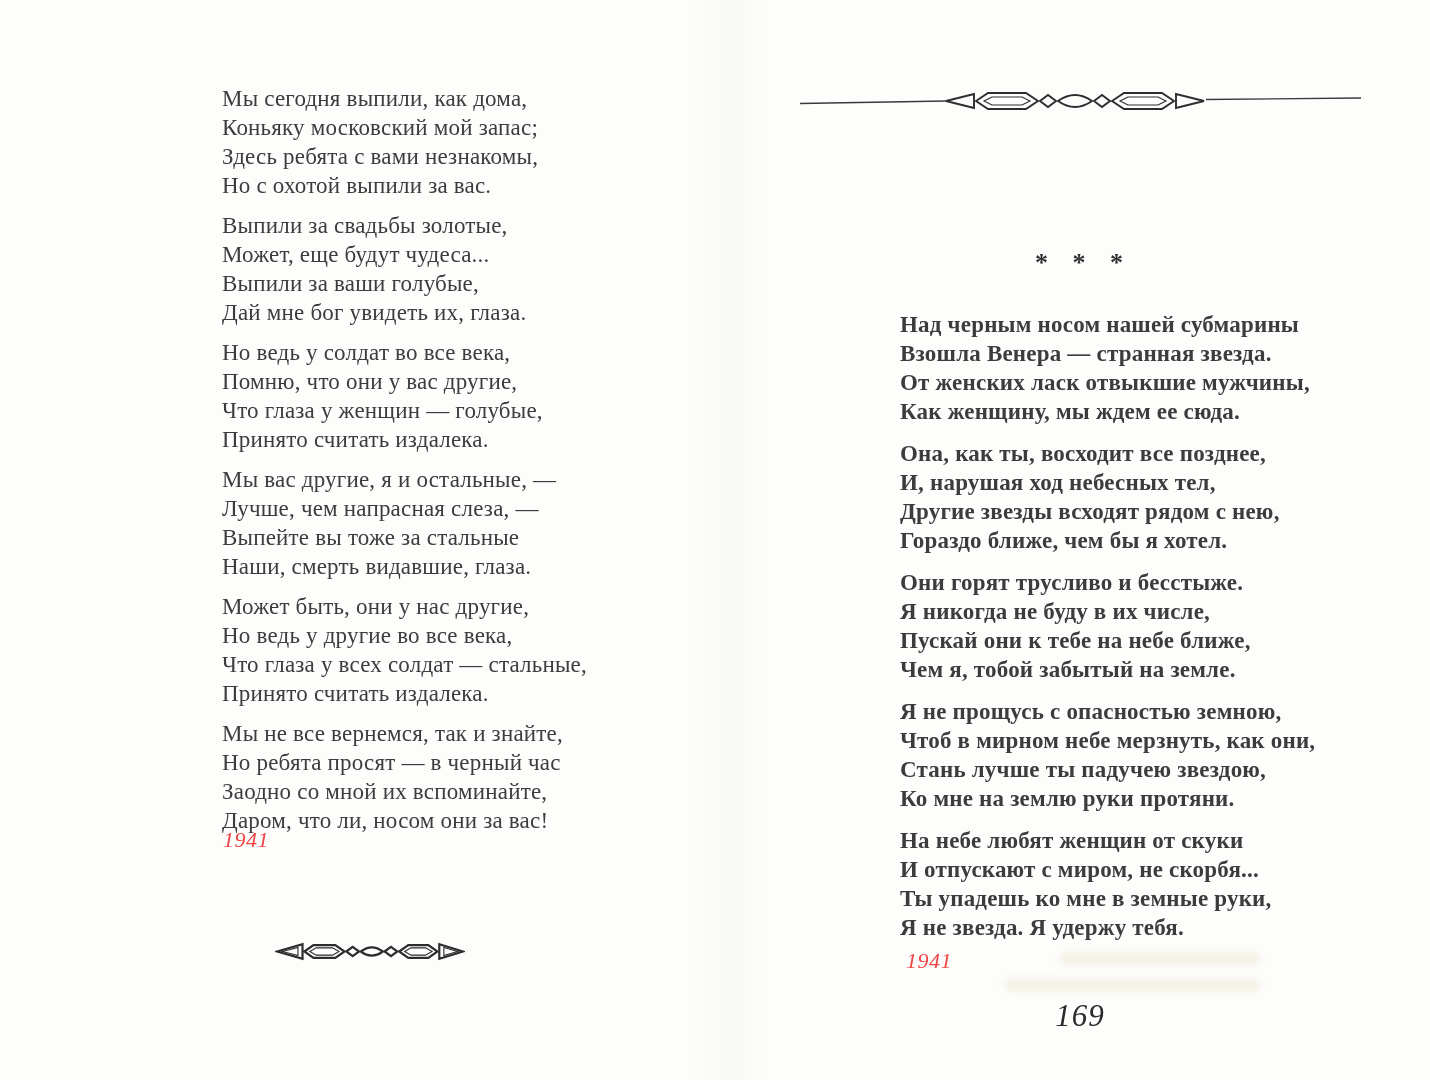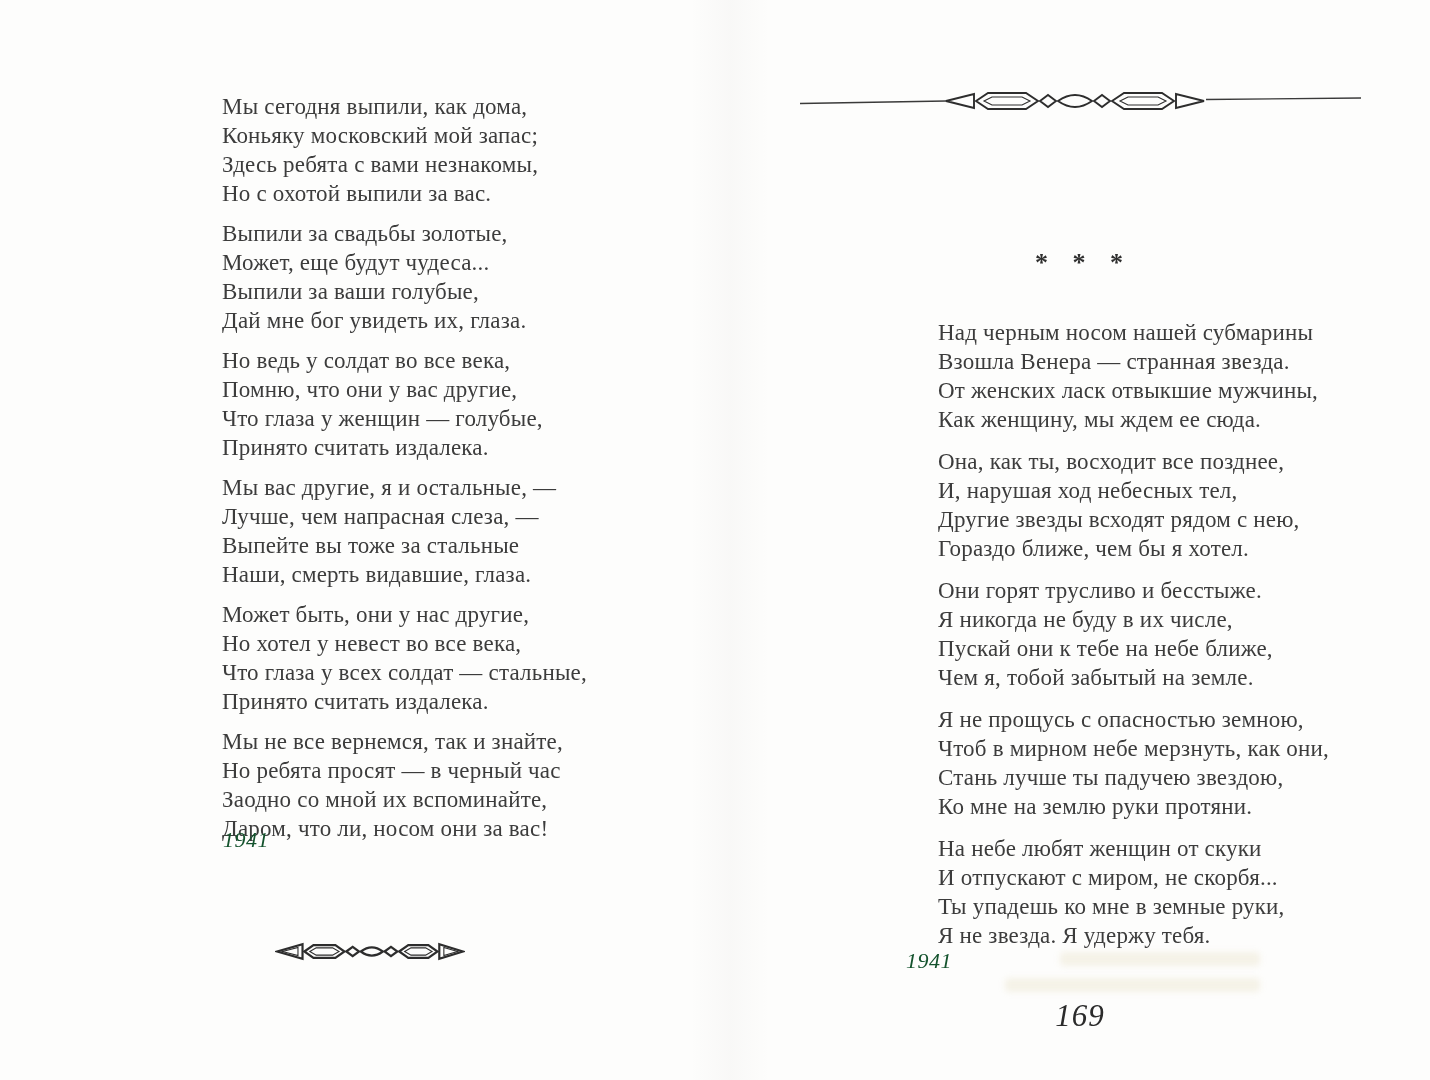--- a/index.html
+++ b/index.html
@@ -24,31 +24,31 @@
   }
 
   .poem-column {
     position: absolute;
     font-size: 23px;
     line-height: 29px;
     color: #3c3c3c;
     letter-spacing: 0.2px;
   }
   #poem-left  { left: 222px; top: 84px;  width: 380px; }
-  #poem-right { left: 938px; top: 310px; width: 380px; }
-
-  .stanza { margin: 8px 0 11px 0; }
+  #poem-right { left: 900px; top: 310px; width: 380px; font-weight: bold; }
+
+  .stanza { margin: 0 0 11px 0; }
   #poem-right .stanza { margin-bottom: 13px; }
   .line { display: block; white-space: nowrap; }
 
   .poem-date {
     position: absolute;
     font-style: italic;
     font-size: 22px;
-    color: #14532d;
+    color: #ef4444;
     letter-spacing: 0.5px;
   }
   #date-left  { left: 223px; top: 827px; }
   #date-right { left: 906px; top: 948px; }
 
   #section-marker {
     position: absolute;
     left: 905px; top: 248px;
     width: 350px;
     text-align: center;
@@ -114,21 +114,21 @@
           <span class="line">Принято считать издалека.</span>
         </p>
         <p class="stanza">
           <span class="line">Мы вас другие, я и остальные, —</span>
           <span class="line">Лучше, чем напрасная слеза, —</span>
           <span class="line">Выпейте вы тоже за стальные</span>
           <span class="line">Наши, смерть видавшие, глаза.</span>
         </p>
         <p class="stanza">
           <span class="line">Может быть, они у нас другие,</span>
-          <span class="line">Но хотел у невест во все века,</span>
+          <span class="line">Но ведь у другие во все века,</span>
           <span class="line">Что глаза у всех солдат — стальные,</span>
           <span class="line">Принято считать издалека.</span>
         </p>
         <p class="stanza">
           <span class="line">Мы не все вернемся, так и знайте,</span>
           <span class="line">Но ребята просят — в черный час</span>
           <span class="line">Заодно со мной их вспоминайте,</span>
           <span class="line">Даром, что ли, носом они за вас!</span>
         </p>
       </div>

